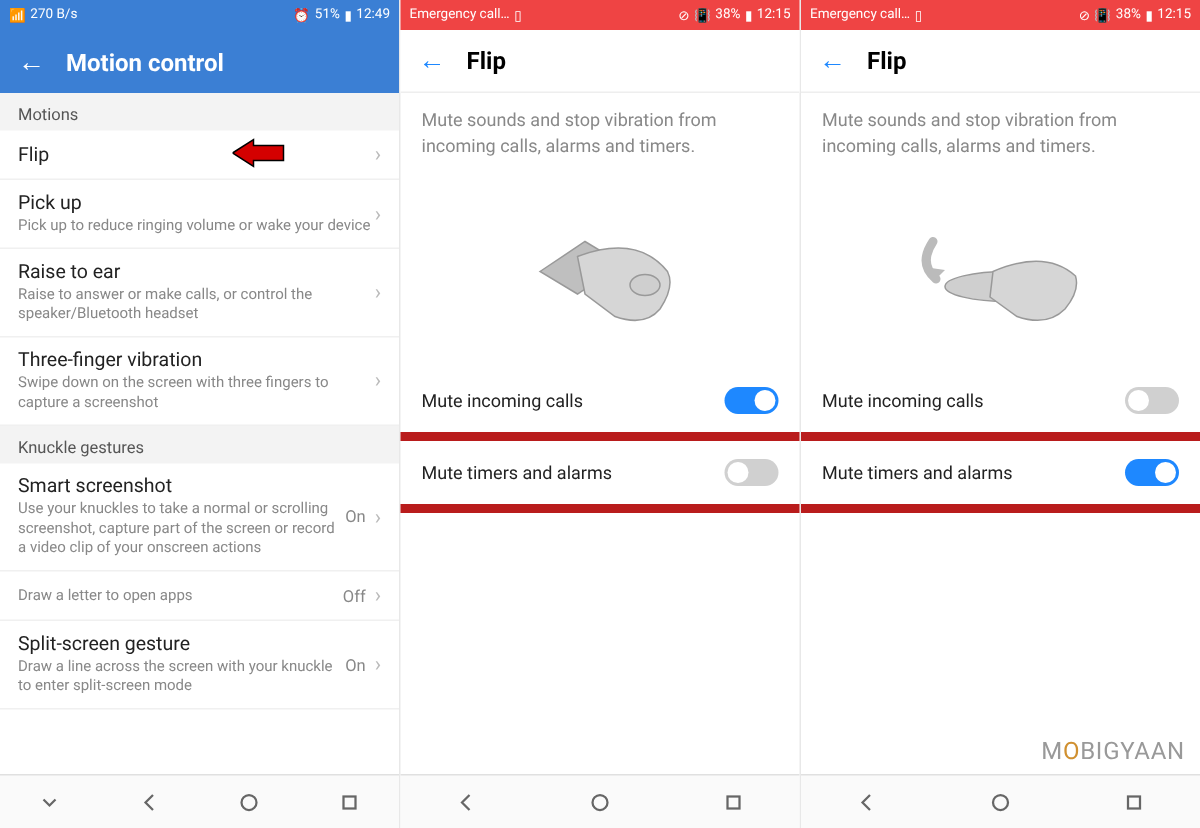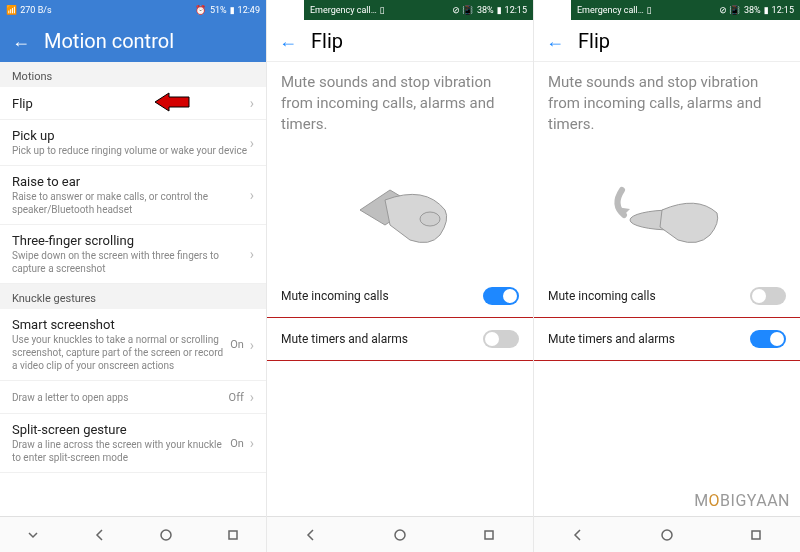--- a/index.html
+++ b/index.html
@@ -1,37 +1,37 @@
 <!DOCTYPE html>
 <html><head>
   <meta charset="utf-8">
   <style>
     * { margin: 0; padding: 0; box-sizing: border-box; font-family: -apple-system, BlinkMacSystemFont, "Segoe UI", Roboto, sans-serif; }
     body { background: #e8e8e8; width: 800px; height: 552px; display: flex; gap: 1px; position: relative; }
     .screen { flex: 1; background: #fff; display: flex; flex-direction: column; position: relative; }
     .statusbar { height: 20px; background: #fff; display: flex; align-items: center; justify-content: space-between; padding: 0 6px; font-size: 9px; color: #333; }
-    .statusbar.dark { background: #14532d; color: #fff; margin-left: 37px; }
+    .statusbar.dark { background: #ef4444; color: #fff; }
     .statusbar .left, .statusbar .right { display: flex; align-items: center; gap: 3px; }
     .statusbar .right { margin-left: auto; }
     .titlebar { height: 42px; display: flex; align-items: center; padding: 0 12px; gap: 14px; background: #fff; border-bottom: 1px solid #eee; }
     .screen.first .titlebar { background: #3b7fd4; color: #fff; border-bottom: none; }
     .titlebar .back { font-size: 18px; }
-    .titlebar .title { font-size: 20px; font-weight: 400; }
+    .titlebar .title { font-size: 16px; font-weight: 700; }
     .section-header { padding: 8px 12px 4px; font-size: 11px; color: #555; background: #f3f3f3; }
     .item { padding: 8px 12px; border-bottom: 1px solid #f0f0f0; display: flex; align-items: center; position: relative; }
     .item .content { flex: 1; }
     .item .title { font-size: 13px; color: #222; }
     .item .subtitle { font-size: 10px; color: #888; margin-top: 1px; line-height: 1.3; }
     .item .chevron { color: #bbb; font-size: 14px; }
     .item .value { font-size: 11px; color: #888; margin-right: 6px; }
     .arrow-indicator { position: absolute; left: 155px; top: 4px; }
     .arrow-svg { width: 36px; height: 22px; }
-    .desc { padding: 10px 14px; font-size: 15px; color: #888; line-height: 1.4; }
+    .desc { padding: 10px 14px; font-size: 12px; color: #888; line-height: 1.4; }
     .illustration { height: 130px; display: flex; align-items: center; justify-content: center; }
-    .toggle-row { padding: 12px 14px; border-bottom: 1px solid #b91c1c; display: flex; align-items: center; justify-content: space-between; }
+    .toggle-row { padding: 12px 14px; border-bottom: 6px solid #b91c1c; display: flex; align-items: center; justify-content: space-between; }
     .toggle-row .label { font-size: 12px; color: #222; }
     .switch { width: 36px; height: 18px; border-radius: 9px; position: relative; }
     .switch.on { background: #1e88ff; }
     .switch.off { background: #d0d0d0; }
     .switch .knob { width: 14px; height: 14px; border-radius: 50%; background: #fff; position: absolute; top: 2px; }
     .switch.on .knob { right: 2px; }
     .switch.off .knob { left: 2px; }
     .navbar { height: 36px; border-top: 1px solid #e0e0e0; background: #fafafa; display: flex; align-items: center; justify-content: space-around; margin-top: auto; color: #666; }
     .navbar .nav-icon { display: flex; align-items: center; justify-content: center; }
     .watermark { position: absolute; right: 10px; bottom: 42px; font-size: 16px; font-weight: 400; color: #999; letter-spacing: 0.5px; }
@@ -83,21 +83,21 @@
   <div class="item">
     <div class="content">
       <div class="title">Raise to ear</div>
       <div class="subtitle">Raise to answer or make calls, or control the speaker/Bluetooth headset</div>
     </div>
     <span class="chevron">›</span>
   </div>
 
   <div class="item">
     <div class="content">
-      <div class="title">Three-finger scrolling</div>
+      <div class="title">Three-finger vibration</div>
       <div class="subtitle">Swipe down on the screen with three fingers to capture a screenshot</div>
     </div>
     <span class="chevron">›</span>
   </div>
 
   <div class="section-header">Knuckle gestures</div>
 
   <div class="item">
     <div class="content">
       <div class="title">Smart screenshot</div>

